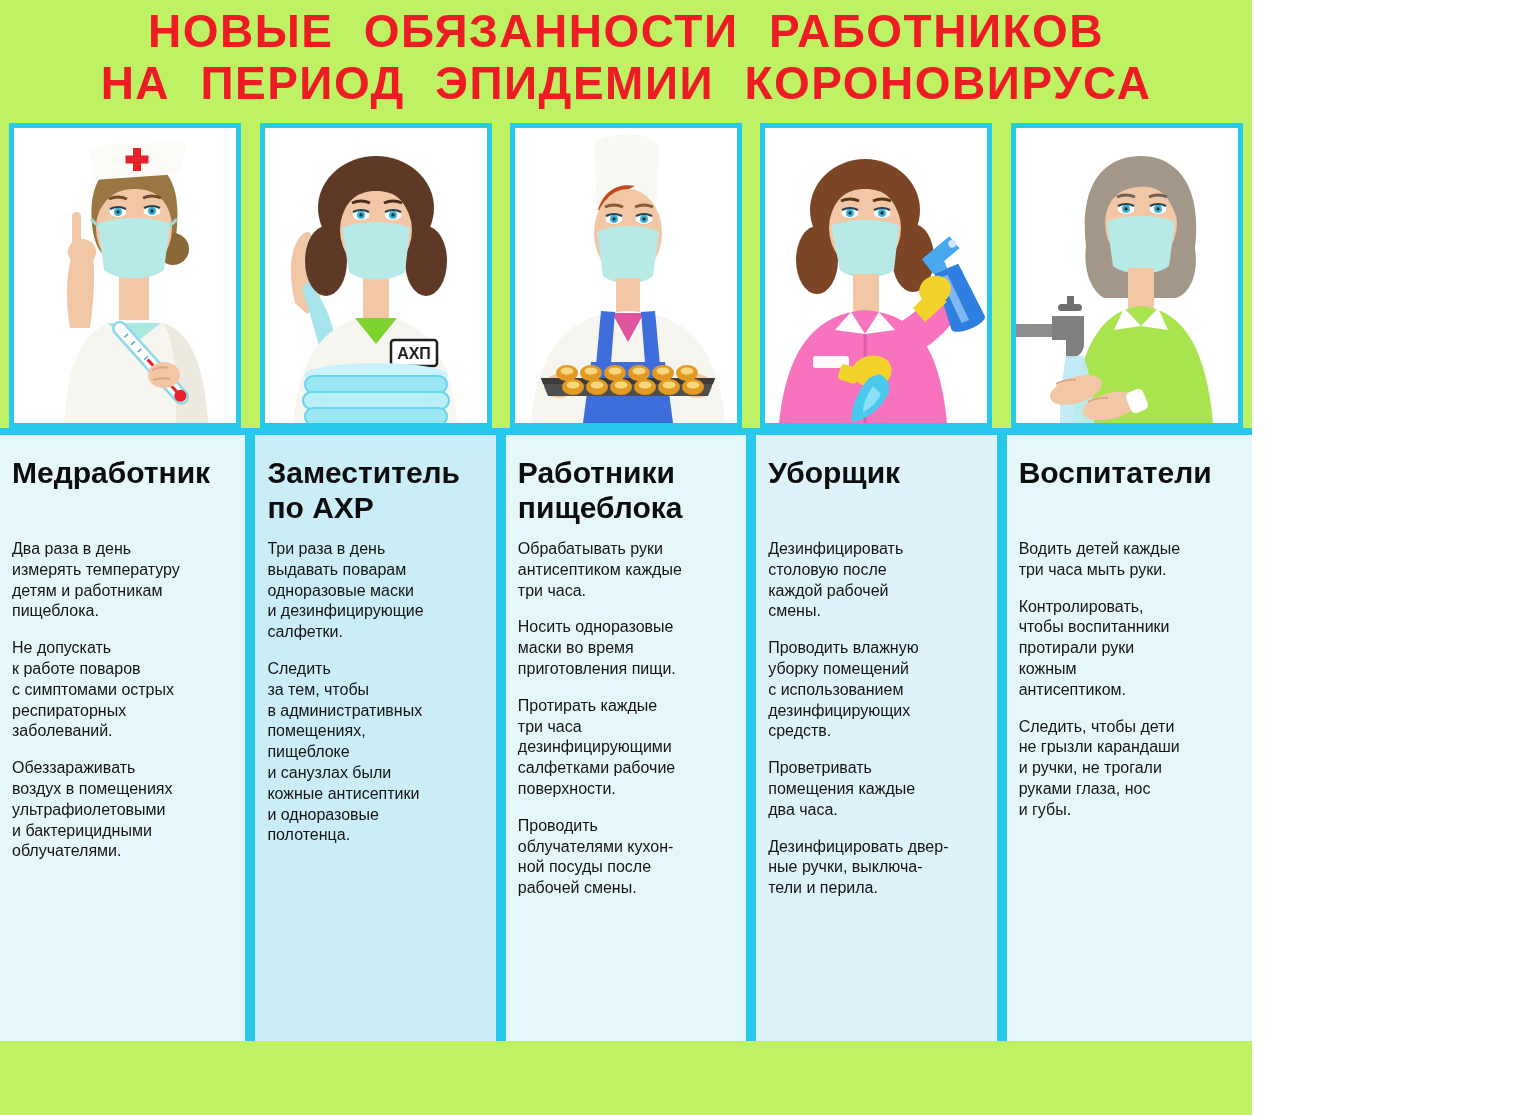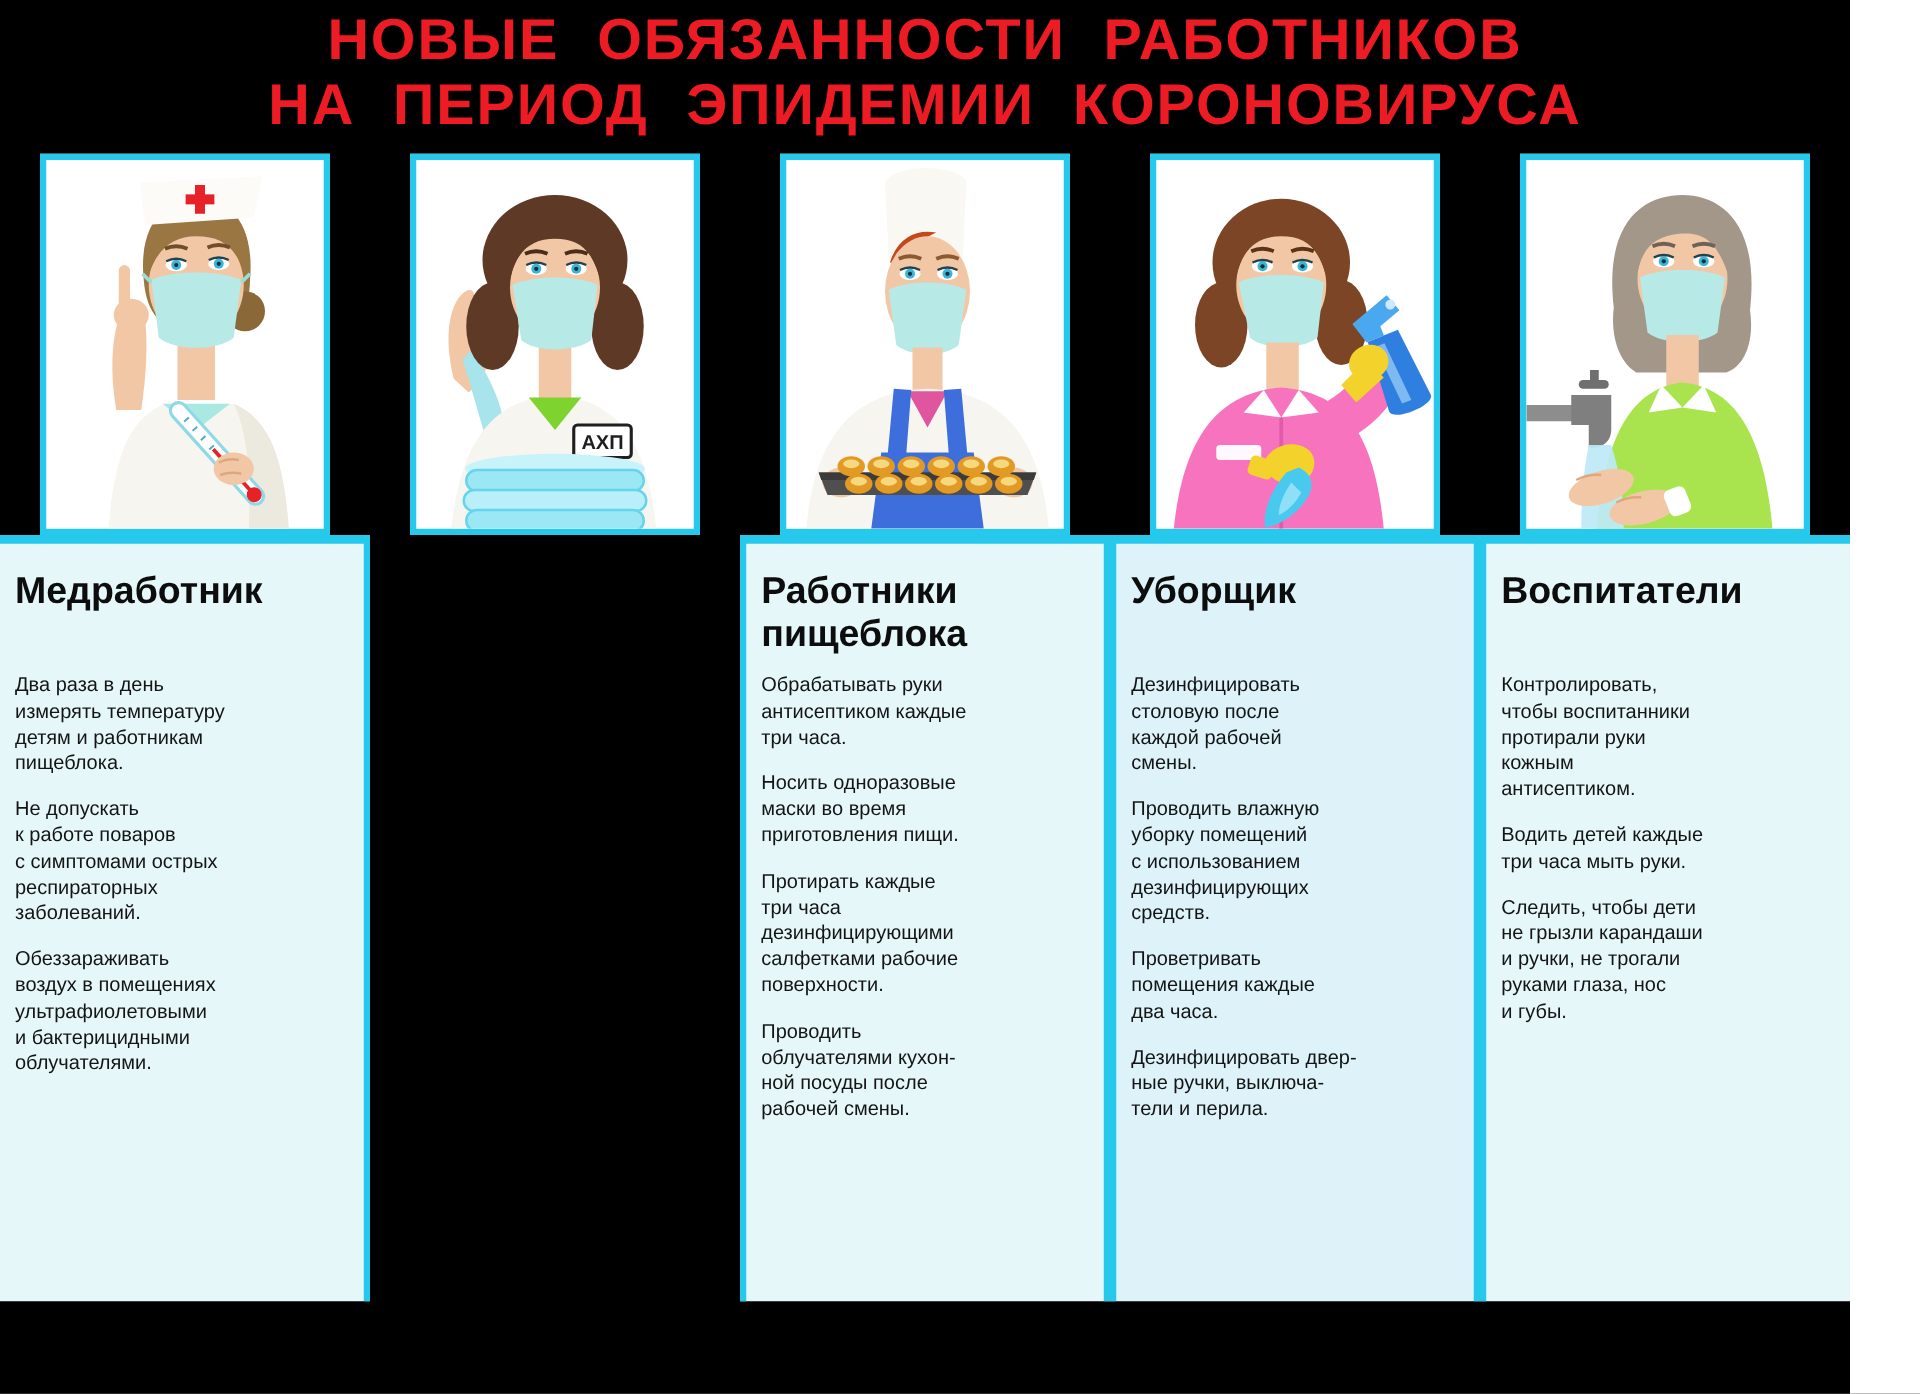--- a/index.html
+++ b/index.html
@@ -2,21 +2,21 @@
 <html><head>
 <meta charset="utf-8">
 <style>
   html,body{margin:0;padding:0;}
   body{
     width:1536px;height:1115px;
     background:#ffffff;
     font-family:"Liberation Sans","DejaVu Sans",sans-serif;
     overflow:hidden;
   }
-  .poster{position:relative;width:1480px;height:1115px;background:#000000;}
+  .poster{position:relative;width:1252px;height:1115px;background:#bef264;}
   .title{
     text-align:center;
     padding-top:6px;
     color:#ED1B24;
     font-weight:bold;
     font-size:46px;
     line-height:1.12;
     letter-spacing:1.5px;
     word-spacing:0.35em;
   }
@@ -190,20 +190,38 @@
 
             <rect x="126" y="212" width="46" height="26" rx="3" fill="#ffffff" stroke="#1F1F1F" stroke-width="2.5"></rect>
             <text x="149" y="231" font-size="16" font-weight="bold" fill="#1F1F1F" text-anchor="middle">АХП</text>
 
             <ellipse cx="111" cy="247" rx="72" ry="12" fill="#C9F3FA"></ellipse>
             <rect x="40" y="248" width="142" height="17" rx="8.5" fill="#9BE7F4" stroke="#66D4EC" stroke-width="2"></rect>
             <rect x="38" y="264" width="146" height="17" rx="8.5" fill="#B9EFF8" stroke="#66D4EC" stroke-width="2"></rect>
             <rect x="40" y="280" width="142" height="17" rx="8.5" fill="#9BE7F4" stroke="#66D4EC" stroke-width="2"></rect>
           </svg>
         </div>
+      </div>
+      <div class="card">
+        <div class="card-heading">Заместитель
+по АХР</div>
+        <p class="para">Три раза в день
+выдавать поварам
+одноразовые маски
+и дезинфицирующие
+салфетки.</p>
+        <p class="para">Следить
+за тем, чтобы
+в административных
+помещениях,
+пищеблоке
+и санузлах были
+кожные антисептики
+и одноразовые
+полотенца.</p>
       </div>
     </div>
 
     <div class="col">
       <div class="frame-wrap">
         <div class="frame">
           <svg viewBox="0 0 222 295">
 
             <path d="M82,82 L79,20 C79,2 147,2 144,20 L141,82 Z" fill="#FAF8F2"></path>
 
@@ -417,27 +435,27 @@
             <ellipse cx="60" cy="262" rx="27" ry="13" fill="#F2C7A5" transform="rotate(-18 60 262)"></ellipse>
             <ellipse cx="94" cy="278" rx="28" ry="13" fill="#F2C7A5" transform="rotate(-14 94 278)"></ellipse>
             <path d="M40,256 q10,-5 20,-4 M72,274 q10,-5 20,-4" stroke="#DDA77F" stroke-width="2" fill="none"></path>
 
             <rect x="112" y="262" width="18" height="22" rx="5" fill="#ffffff" transform="rotate(-22 121 273)"></rect>
           </svg>
         </div>
       </div>
       <div class="card">
         <div class="card-heading">Воспитатели</div>
+        <p class="para">Водить детей каждые
+три часа мыть руки.</p>
         <p class="para">Контролировать,
 чтобы воспитанники
 протирали руки
 кожным
 антисептиком.</p>
-        <p class="para">Водить детей каждые
-три часа мыть руки.</p>
         <p class="para">Следить, чтобы дети
 не грызли карандаши
 и ручки, не трогали
 руками глаза, нос
 и губы.</p>
       </div>
     </div>
 
   </div>
 </div>

